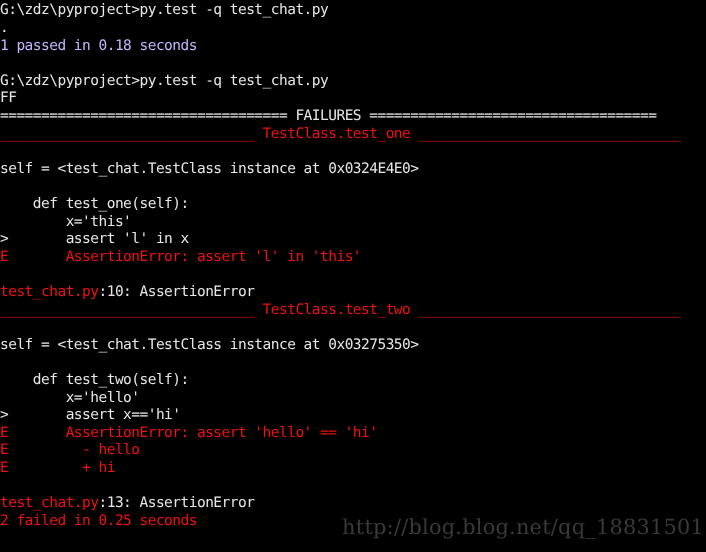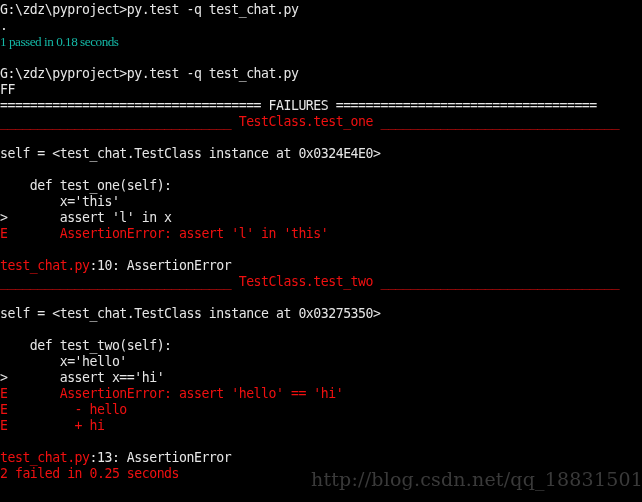--- a/index.html
+++ b/index.html
@@ -41,21 +41,21 @@
   }
 
   .line {
     display: block;
     height: 16px;
     line-height: 16px;
     white-space: pre;
   }
 
   .c-white  { color: #e6e6e6; }
-  .c-green  { color: #14b8a6; font-family: Liberation Serif, serif; }
+  .c-green  { color: #c4b5fd; }
   .c-red    { color: #f01010; }
   .c-blank  { color: transparent; }
 
   #watermark {
     position: absolute;
     left: 311px;
     top: 468px;
     font-family: "DejaVu Serif", "Liberation Serif", serif;
     font-size: 19px;
     line-height: 22px;
@@ -65,15 +65,15 @@
     user-select: none;
   }
 </style>
 </head>
 <body>
 
 <div id="terminal">
 
   <pre id="console-output"><span class="line c-white">G:\zdz\pyproject&gt;py.test -q test_chat.py</span><span class="line c-white">.</span><span class="line c-green">1 passed in 0.18 seconds</span><span class="line c-blank"> </span><span class="line c-white">G:\zdz\pyproject&gt;py.test -q test_chat.py</span><span class="line c-white">FF</span><span class="line c-white">=================================== FAILURES ===================================</span><span class="line c-red">_______________________________ TestClass.test_one ________________________________</span><span class="line c-blank"> </span><span class="line c-white">self = &lt;test_chat.TestClass instance at 0x0324E4E0&gt;</span><span class="line c-blank"> </span><span class="line c-white">    def test_one(self):</span><span class="line c-white">        x='this'</span><span class="line c-white">&gt;       assert 'l' in x</span><span class="line c-red">E       AssertionError: assert 'l' in 'this'</span><span class="line c-blank"> </span><span class="line"><span class="c-red">test_chat.py</span><span class="c-white">:10: AssertionError</span></span><span class="line c-red">_______________________________ TestClass.test_two ________________________________</span><span class="line c-blank"> </span><span class="line c-white">self = &lt;test_chat.TestClass instance at 0x03275350&gt;</span><span class="line c-blank"> </span><span class="line c-white">    def test_two(self):</span><span class="line c-white">        x='hello'</span><span class="line c-white">&gt;       assert x=='hi'</span><span class="line c-red">E       AssertionError: assert 'hello' == 'hi'</span><span class="line c-red">E         - hello</span><span class="line c-red">E         + hi</span><span class="line c-blank"> </span><span class="line"><span class="c-red">test_chat.py</span><span class="c-white">:13: AssertionError</span></span><span class="line c-red">2 failed in 0.25 seconds</span></pre>
 
-  <div id="watermark">http://blog.csdn.net/qq_18831501</div>
+  <div id="watermark">http://blog.blog.net/qq_18831501</div>
 
 </div>
 
 </body></html>

